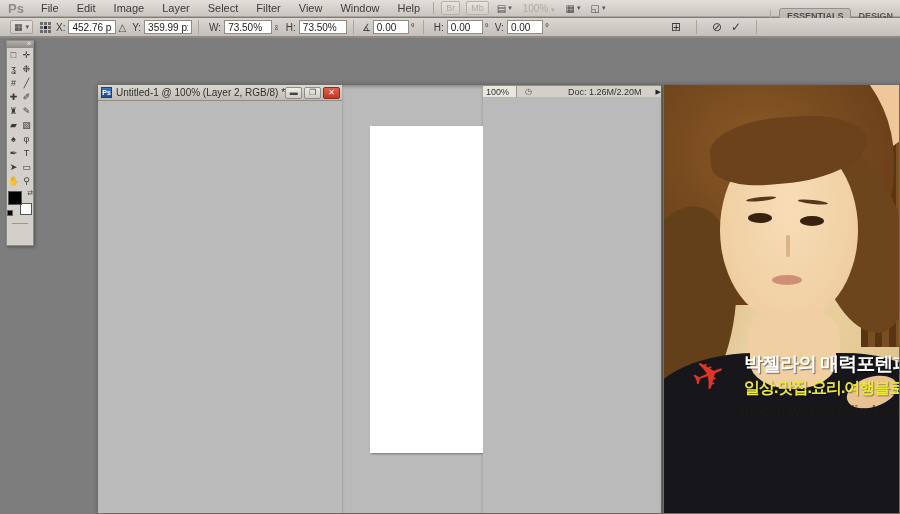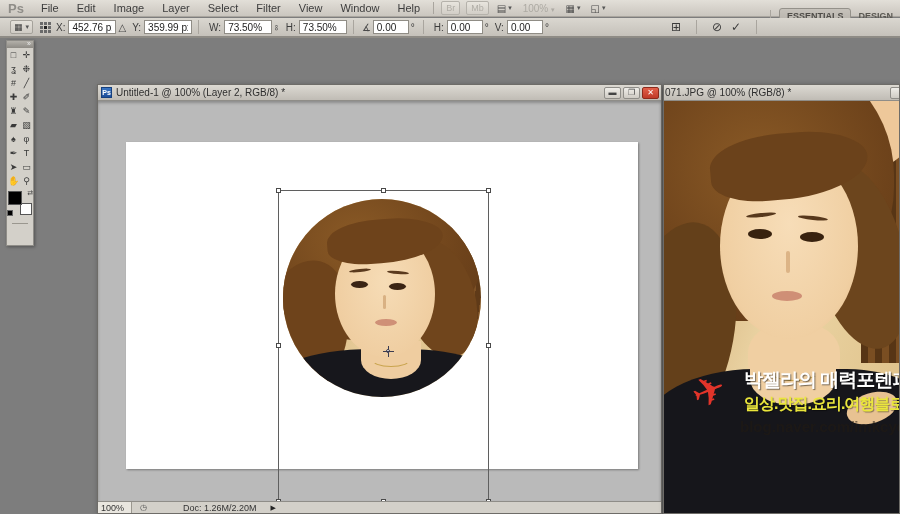--- a/index.html
+++ b/index.html
@@ -54,21 +54,21 @@
     background:#fff; border:1px solid #555; }
   .swatch-fg { position:absolute; left:0; top:0; width:14px; height:14px;
     background:#000; border:1px solid #555; }
   .swatch-mini { position:absolute; left:-1px; bottom:-1px; width:6px; height:6px;
     background:#000; border:1px solid #666; }
   .swatch-swap { position:absolute; right:-1px; top:-2px; font-size:7px; color:#444; }
   .panel-divider { width:16px; height:1px; background:#9a978f; margin:8px auto 0; }
 
   
   .doc-window { position:absolute; background:#bababa; border:1px solid #6e6c68;
-    box-shadow:2px 2px 6px rgba(0,0,0,.4); display:flex; flex-direction:column; }
+    box-shadow:2px 2px 6px rgba(0,0,0,.4); display:flex; flex-direction:row; }
   .doc-center { left:97px; top:84px; width:565px; height:430px; }
   .doc-right  { left:663px; top:84px; width:237px; height:430px; }
   .titlebar { height:16px; background:linear-gradient(#dcd9d2,#c0bcb5);
     border-bottom:1px solid #8f8d88; display:flex; align-items:center;
     font-size:10px; color:#2e2e2e; padding:0 2px 0 3px; white-space:nowrap; overflow:hidden; }
   .doc-icon { width:11px; height:11px; background:linear-gradient(#3a76c4,#1d4e9a);
     border:1px solid #16407e; color:#fff; font-size:7px; font-weight:bold;
     display:flex; align-items:center; justify-content:center; margin-right:4px; flex:0 0 auto; }
   .title-text { overflow:hidden; text-overflow:clip; }
   .win-buttons { margin-left:auto; display:flex; gap:2px; flex:0 0 auto; }
@@ -384,26 +384,20 @@
   </div>
   <div class="statusbar">
     <span class="status-zoom">100%</span>
     <span class="status-lock">◷</span>
     <span class="status-doc">Doc: 1.26M/2.20M</span>
     <span class="status-arrow">▶</span>
   </div>
 </div>
 
 <div class="doc-window doc-right">
-  <div class="titlebar" style="padding-left:1px;">
-    <span class="title-text">071.JPG @ 100% (RGB/8) *</span>
-    <span class="win-buttons">
-      <span class="win-btn partial"></span>
-    </span>
-  </div>
   <div class="doc-content">
     <div class="photo">
       <div class="ph-wood"></div>
       <div class="ph-arm"></div>
       <div class="ph-hair"></div>
       <div class="ph-hair2"></div>
       <div class="ph-hair3"></div>
       <div class="ph-neck"></div>
       <div class="ph-shirt"></div>
       <div class="ph-shirt-v"></div>

